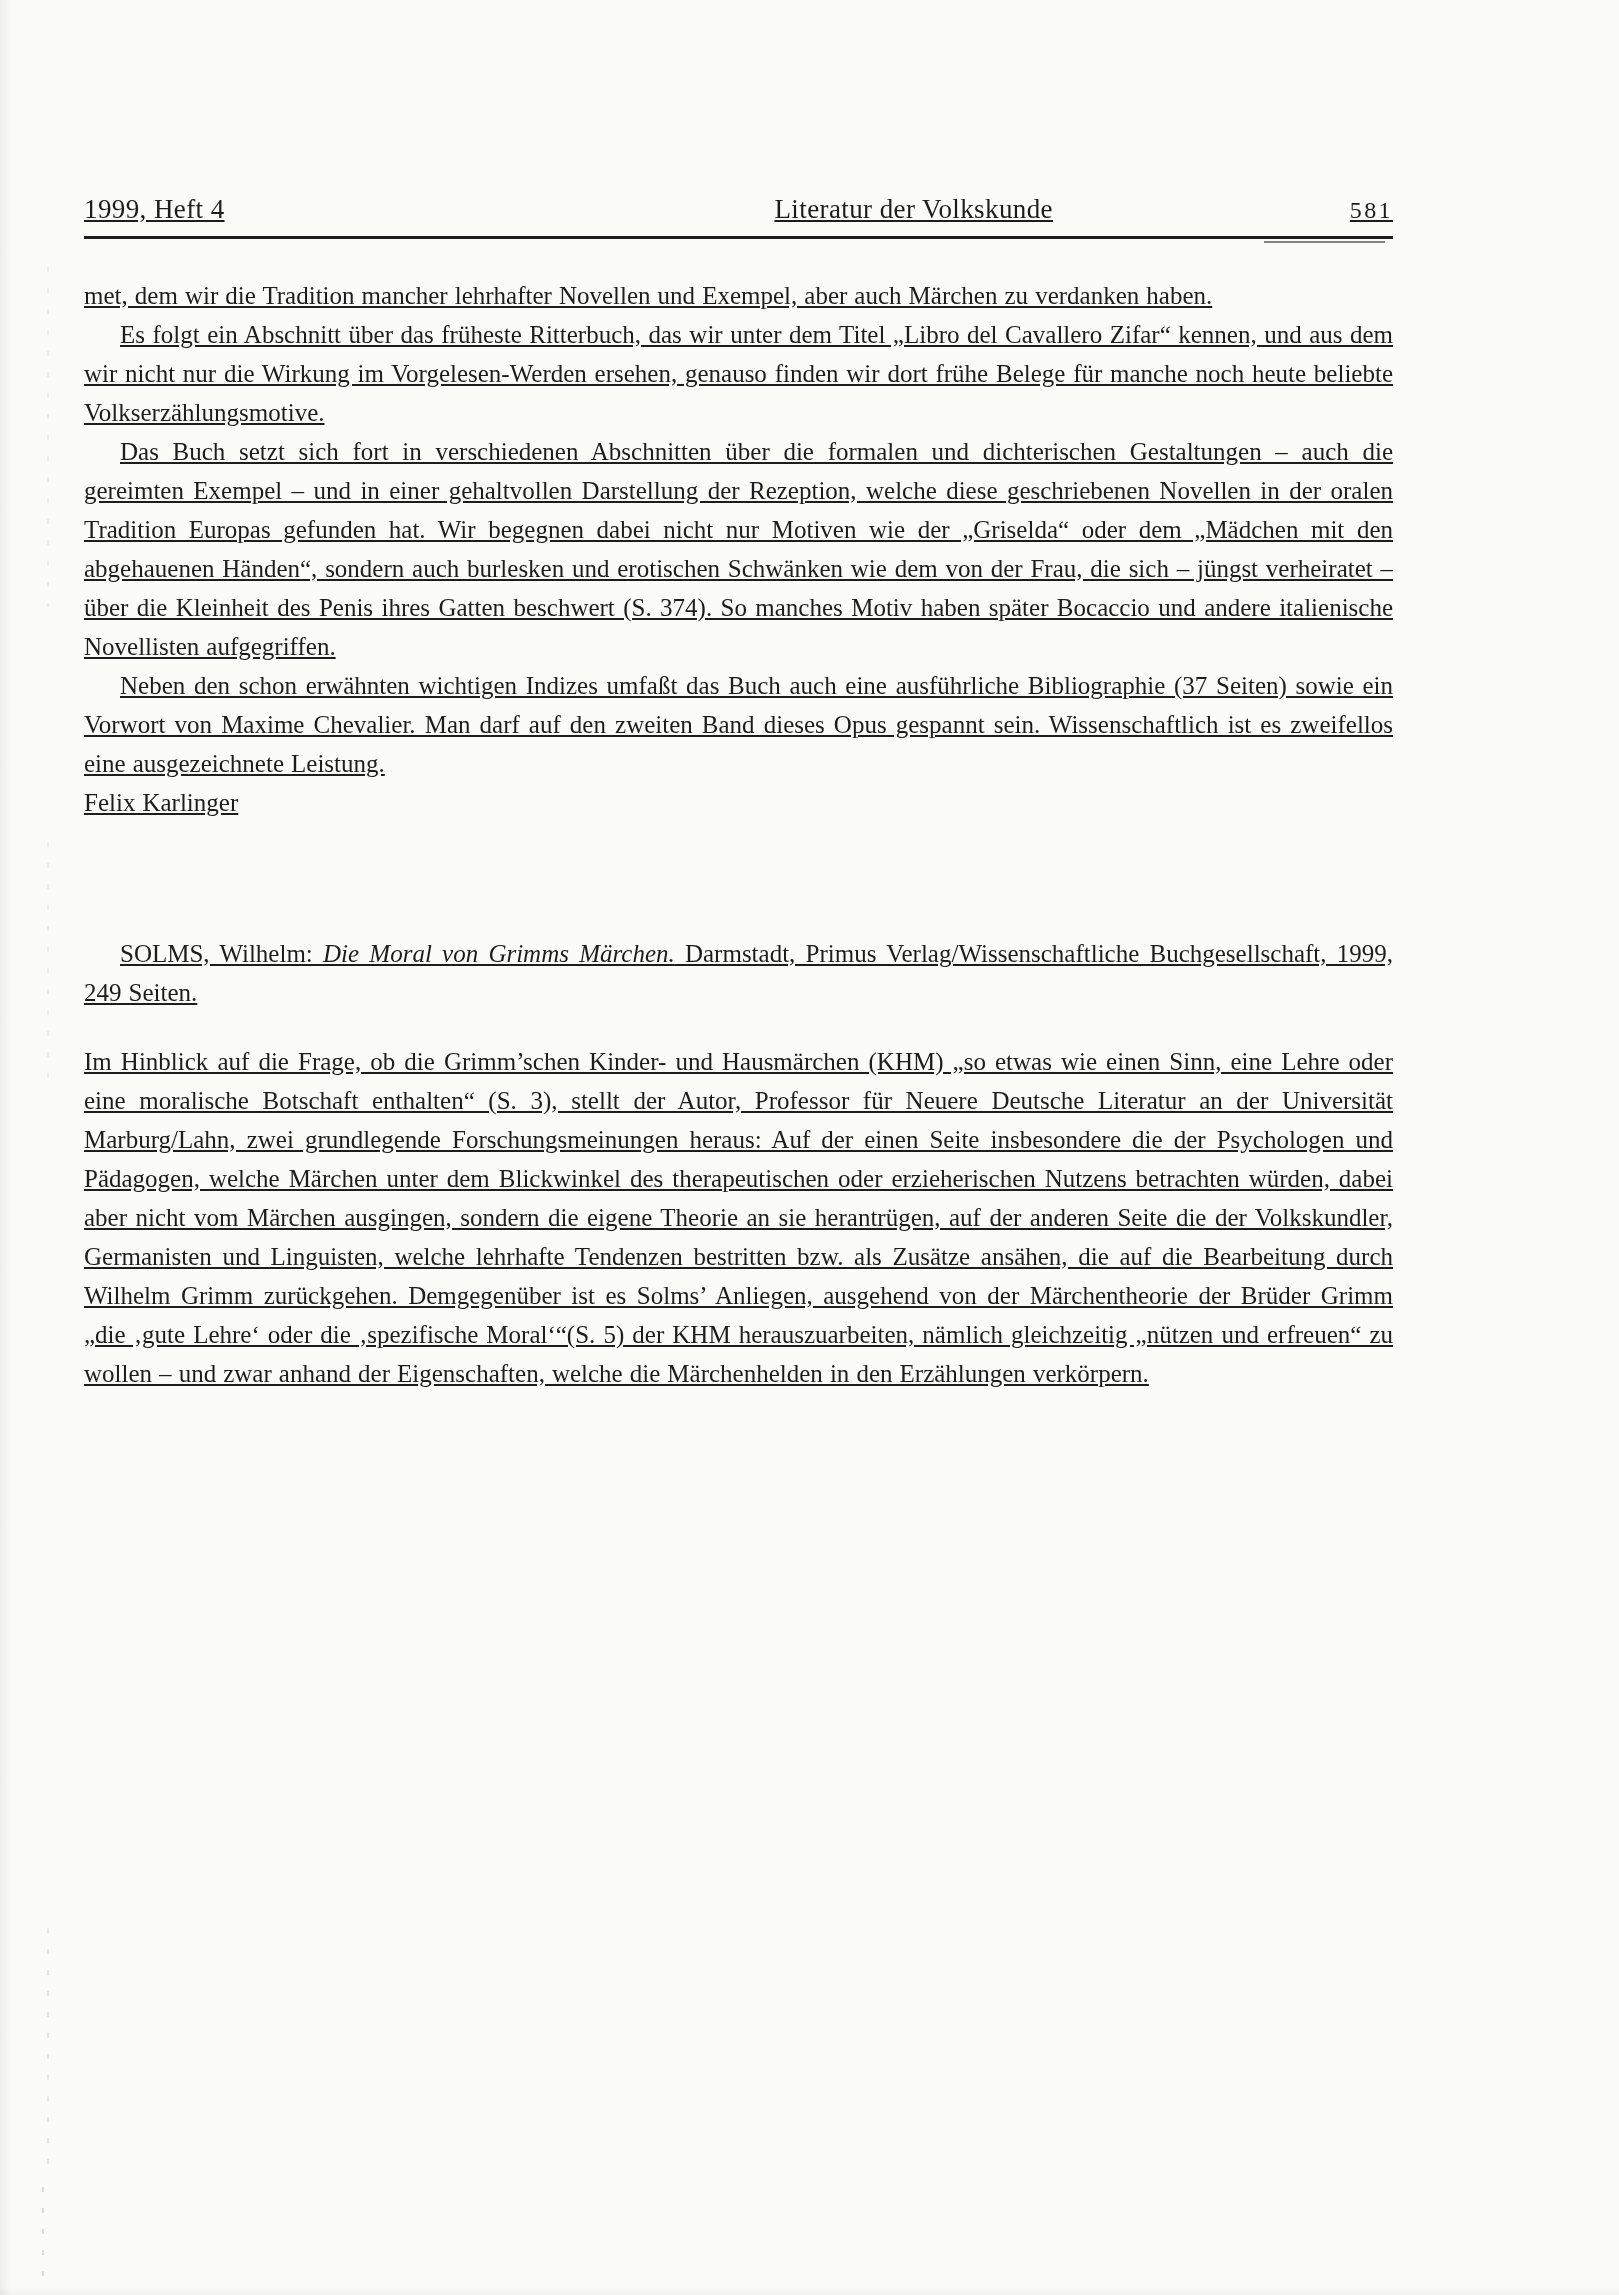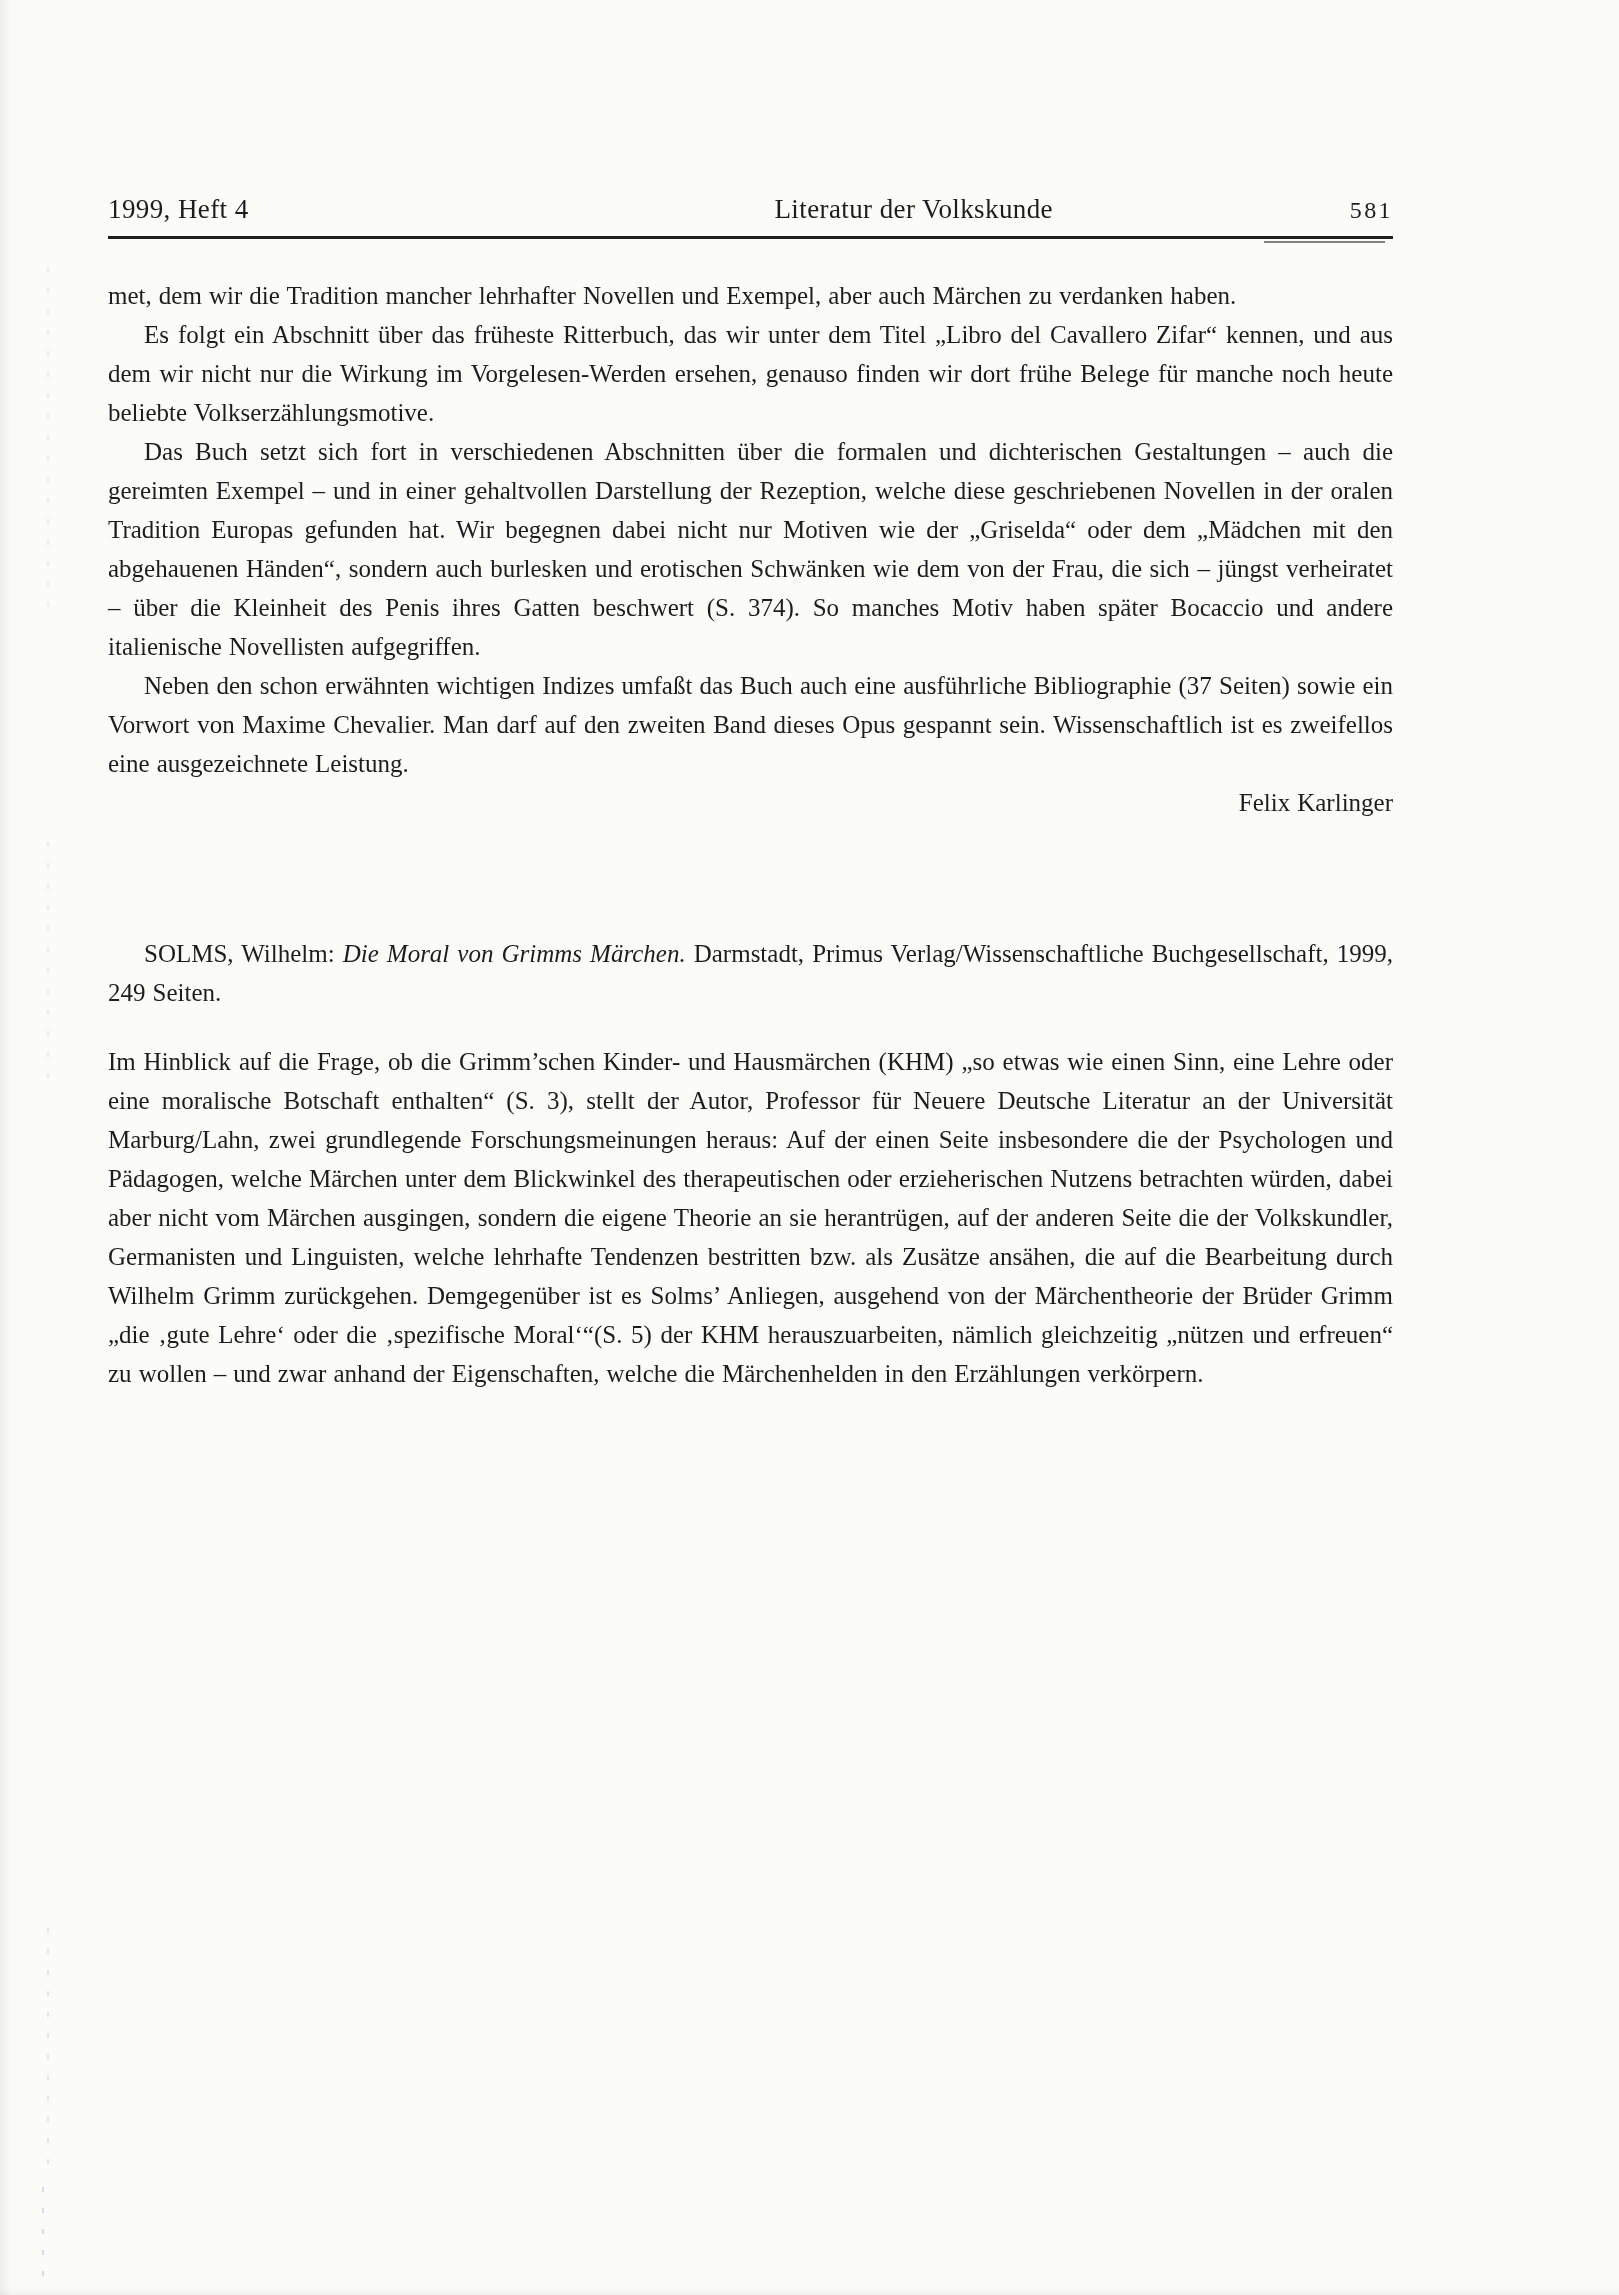--- a/index.html
+++ b/index.html
@@ -7,24 +7,25 @@
   body {
     background: #fbfbf8;
     font-family: "Liberation Serif", serif;
     color: #1d1d1d;
     position: relative;
     overflow: hidden;
   }
   .page {
     position: absolute;
     inset: 0;
-    padding: 194px 227px 0 108px;
+    padding: 194px 227px 0 84px;
     background:
       linear-gradient(90deg, rgba(120,120,115,0.10) 0px, rgba(0,0,0,0) 11.3px),
       linear-gradient(0deg, rgba(120,120,115,0.08) 0px, rgba(0,0,0,0) 8px);
+    text-decoration: underline;
   }
   .page-header {
     display: flex;
     align-items: baseline;
     font-size: 27px;
   }
   .issue { width: 340px; letter-spacing: 0.4px; }
   .jtitle { flex: 1; text-align: right; letter-spacing: 0.4px; }
   .pagenum { width: 340px; text-align: right; font-size: 24px; letter-spacing: 2.4px; }
   .header-rule {
@@ -43,21 +44,21 @@
   }
   .body-text {
     margin-top: 37px;
     font-size: 25px;
     line-height: 39px;
     text-align: justify;
     word-spacing: 0.8px;
   }
   .body-text p { margin: 0; }
   p.indent { text-indent: 36px; }
-  p.signature { text-align: right; text-indent: 0; }
+  p.signature { text-align: left; text-indent: 0; }
   p.citation { margin-top: 112px; text-indent: 36px; }
   p.citation i { font-style: italic; }
   p.gap-before { margin-top: 30px; }
   
   .scan-mark {
     position: absolute;
     width: 2.4px;
     left: 47px;
     background: repeating-linear-gradient(
       to bottom,

